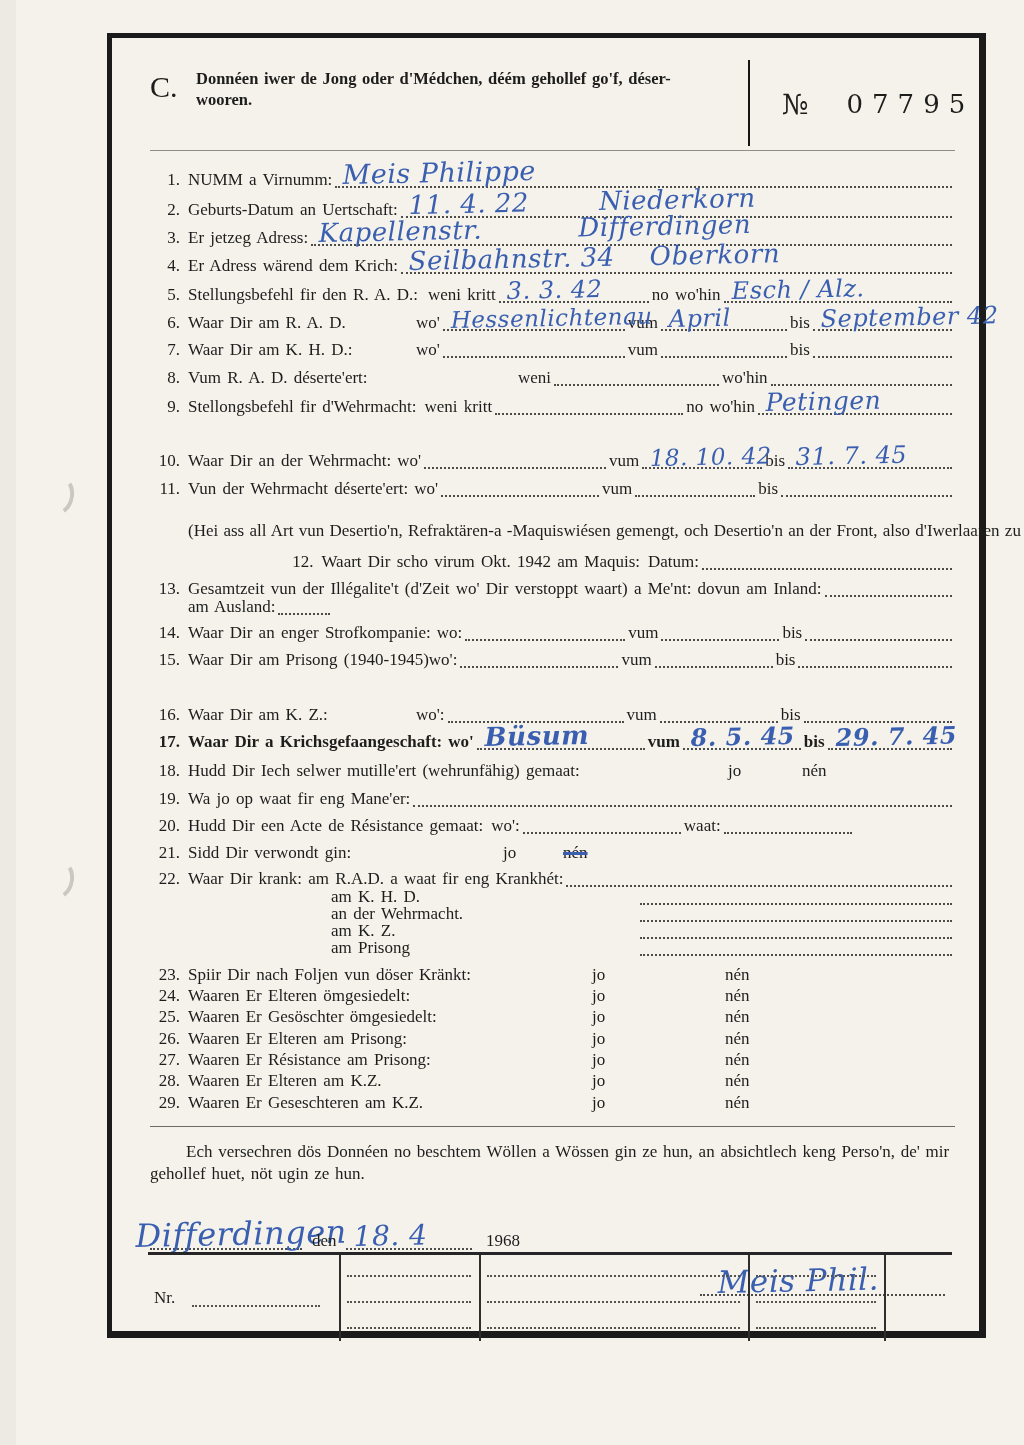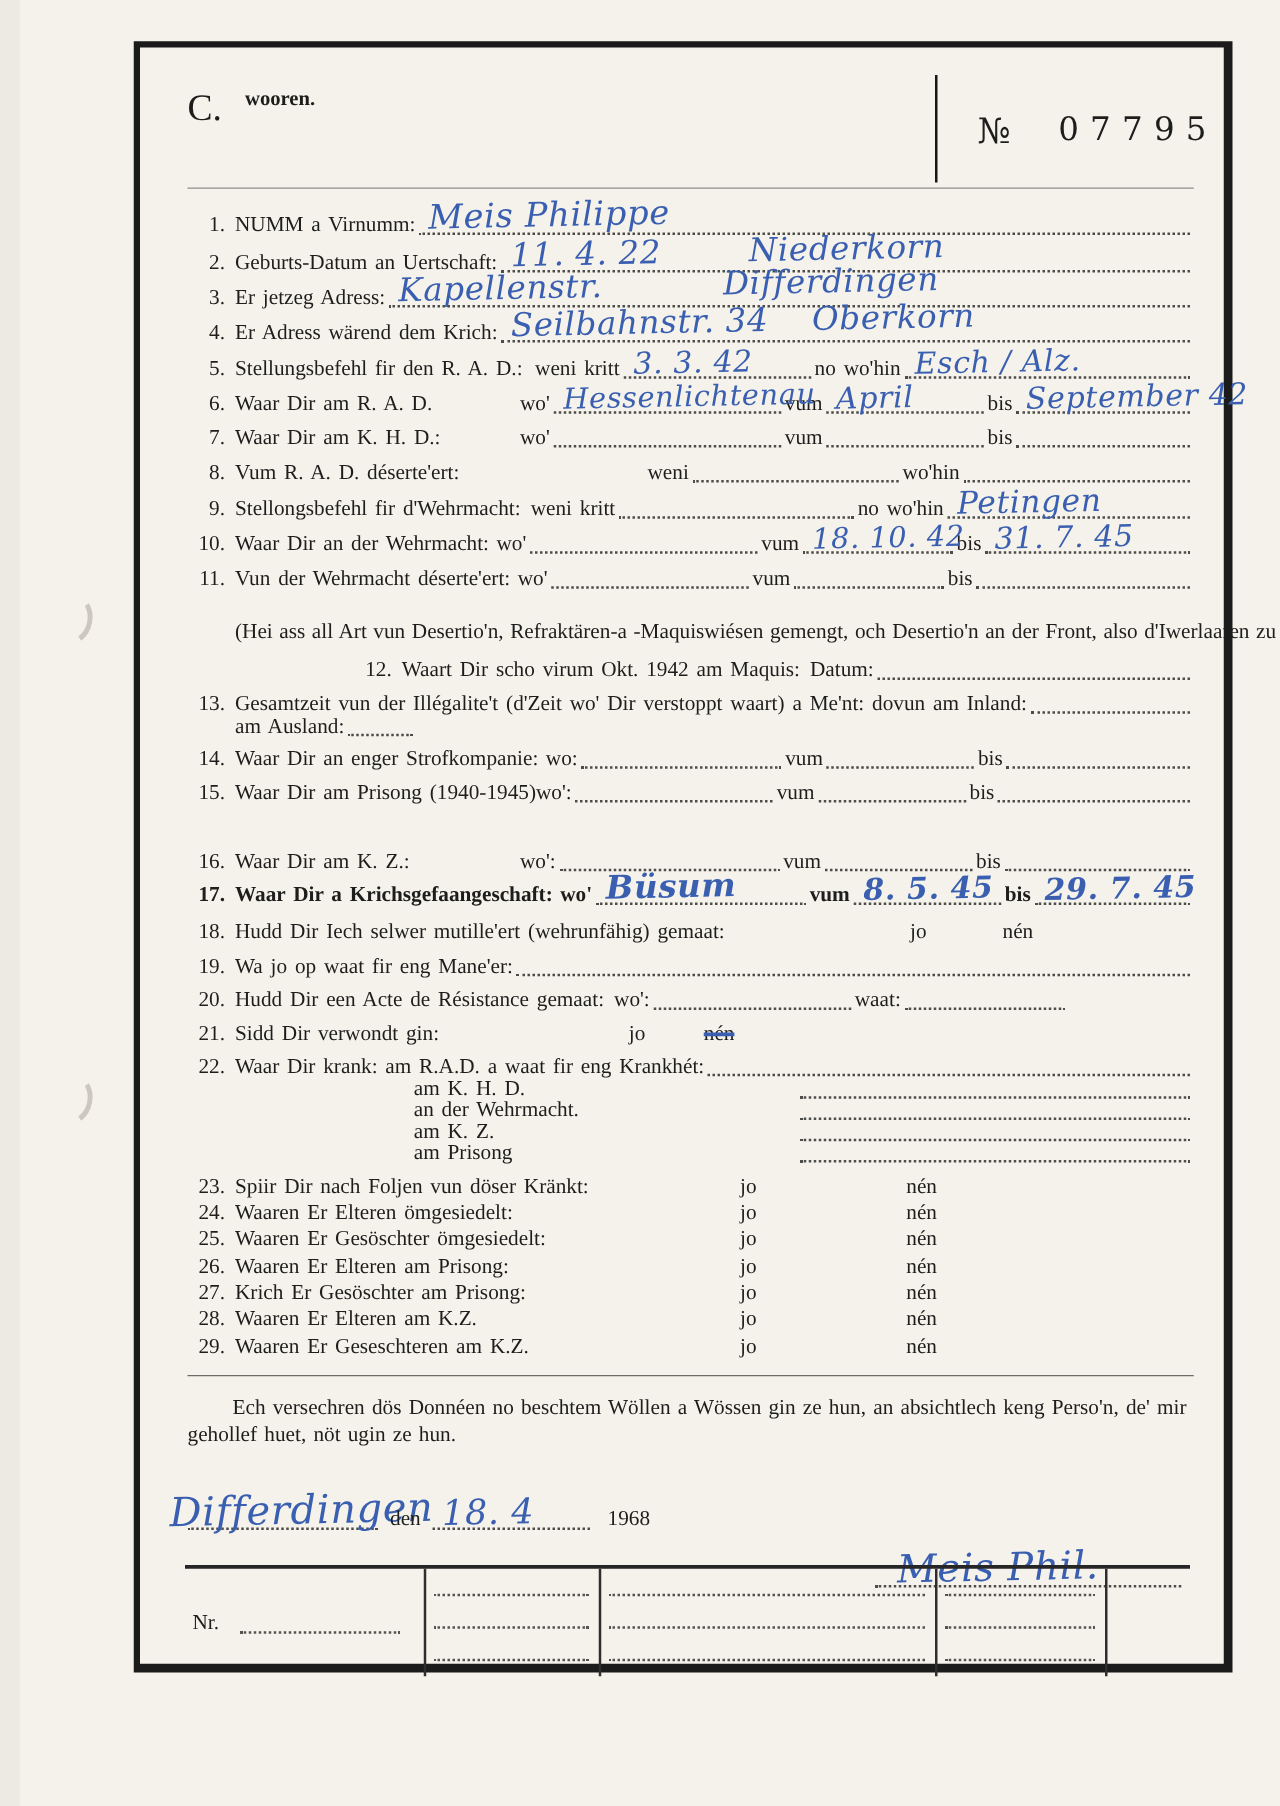--- a/index.html
+++ b/index.html
@@ -70,20 +70,21 @@
   <div class="edge-strip"></div>
   <div class="punch" style="left:38px; top:474px;"></div>
   <div class="punch" style="left:38px; top:858px;"></div>
 
   <div class="frame">
     <div class="content">
 
       <div class="header">
         <div class="sec">C.</div>
         <div class="htext" id="header-text">
+            <div>Donnéen iwer de Jong oder d'Médchen, déém gehollef go'f, déser-</div>
             <div>wooren.</div>
           </div>
         <div class="vdiv"></div>
         <div class="nobox">
           <span class="nosign">№</span>
           <span class="nodigits">07795</span>
         </div>
       </div>
 
       <hr class="hrule">
@@ -168,21 +169,21 @@
             <span class="rnum">9.</span>
             <span class="pt">Stellongsbefehl fir d'Wehrmacht:</span>
             <span class="pg" style="width: 8px;"></span>
             <span class="pt">weni kritt</span>
             <span class="pf" style="width: 188px;"></span>
             <span class="pt">no wo'hin</span>
             <span class="pf fx">
               <span class="hw" style="font-size: 25px;">Petingen</span>
             </span>
           </div>
-          <div class="row" style="height: 28px;">
+          <div class="row" style="height: 28px; margin-top: 26px;">
             <span class="rnum">10.</span>
             <span class="pt">Waar Dir an der Wehrmacht:</span>
             <span class="pg" style="width: 6px;"></span>
             <span class="pt">wo'</span>
             <span class="pf" style="width: 182px;"></span>
             <span class="pt">vum</span>
             <span class="pf" style="width: 120px;">
               <span class="hw" style="font-size: 23px;">18. 10. 42</span>
             </span>
             <span class="pt">bis</span>
@@ -344,21 +345,21 @@
             <span class="pt">nén</span>
           </div>
           <div class="row" style="height: 22px;">
             <span class="rnum">26.</span>
             <span class="pt" style="width: 404px;">Waaren Er Elteren am Prisong:</span>
             <span class="pt" style="width: 133px;">jo</span>
             <span class="pt">nén</span>
           </div>
           <div class="row" style="height: 21px;">
             <span class="rnum">27.</span>
-            <span class="pt" style="width: 404px;">Krich Er Gesöschter am Prisong:</span>
+            <span class="pt" style="width: 404px;">Waaren Er Résistance am Prisong:</span>
             <span class="pt" style="width: 133px;">jo</span>
             <span class="pt">nén</span>
           </div>
           <div class="row" style="height: 21px;">
             <span class="rnum">28.</span>
             <span class="pt" style="width: 404px;">Waaren Er Elteren am K.Z.</span>
             <span class="pt" style="width: 133px;">jo</span>
             <span class="pt">nén</span>
           </div>
           <div class="row" style="height: 22px;">

